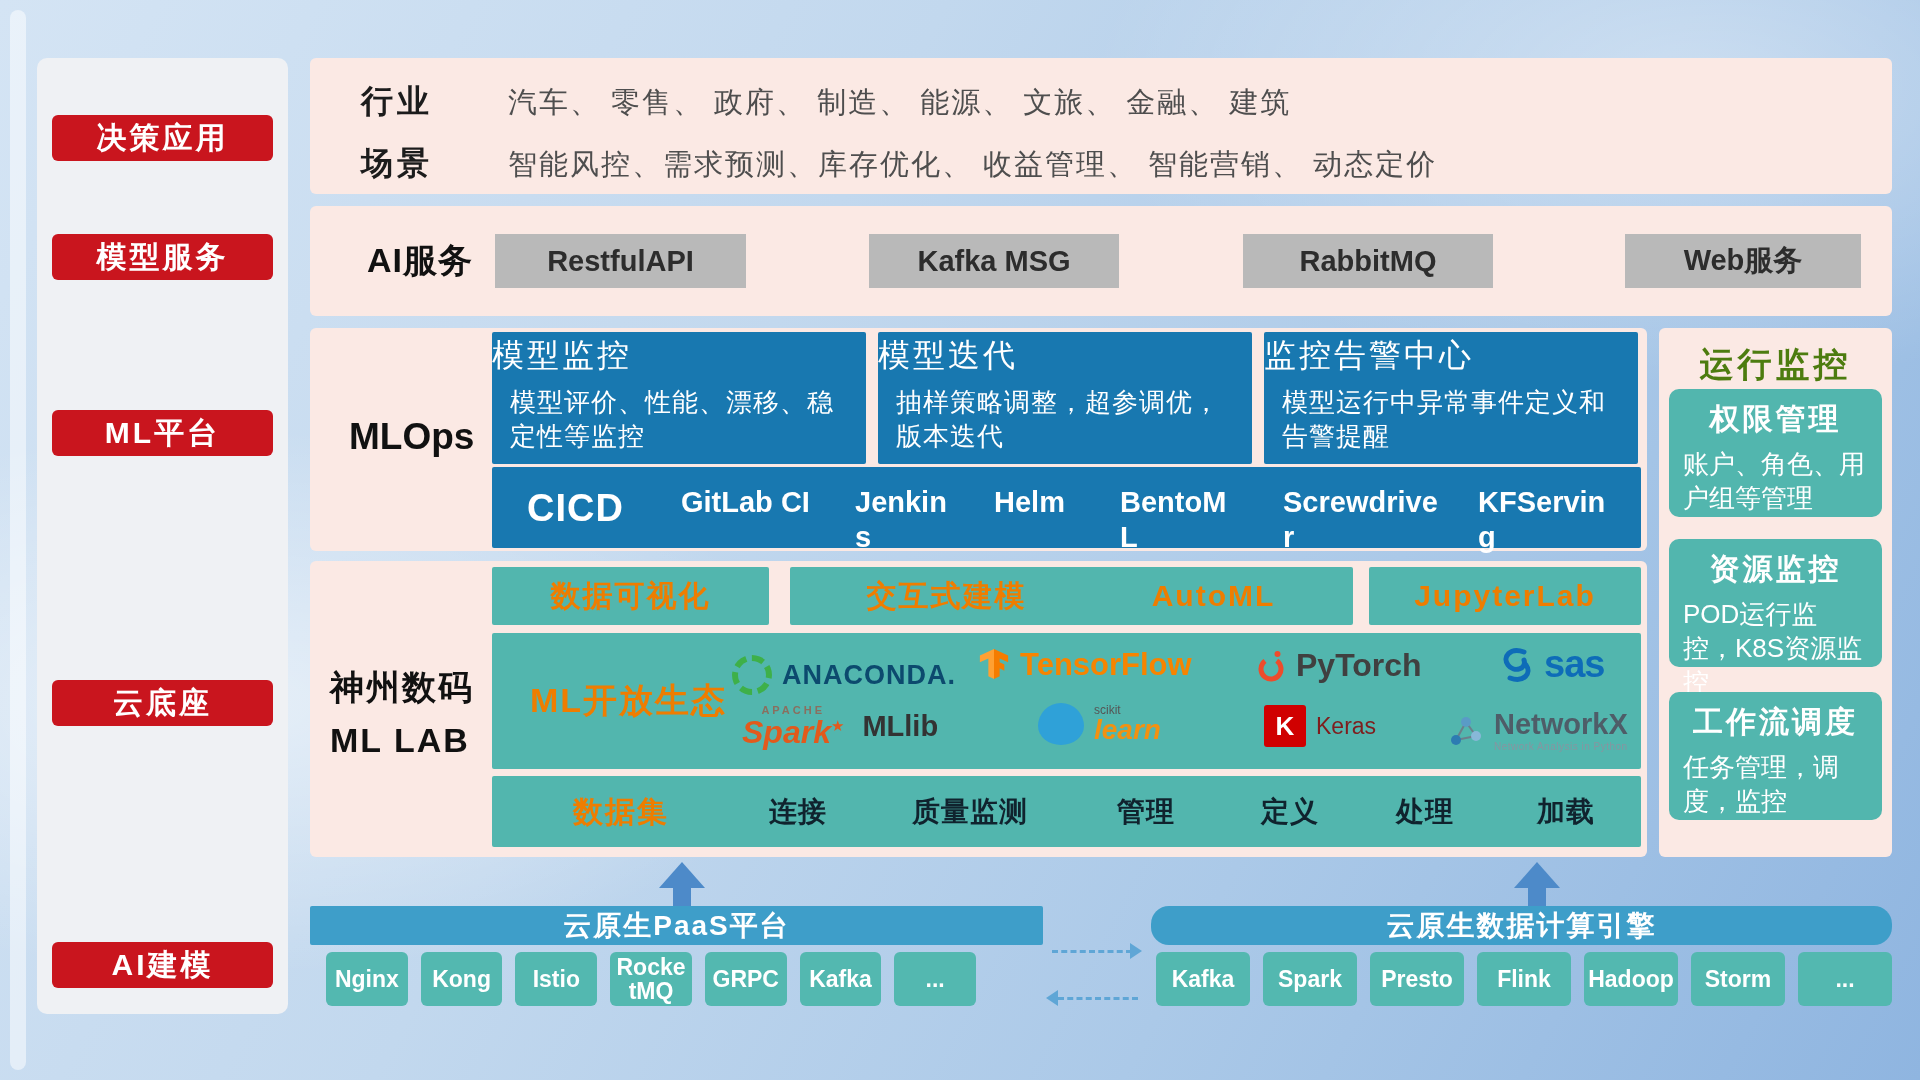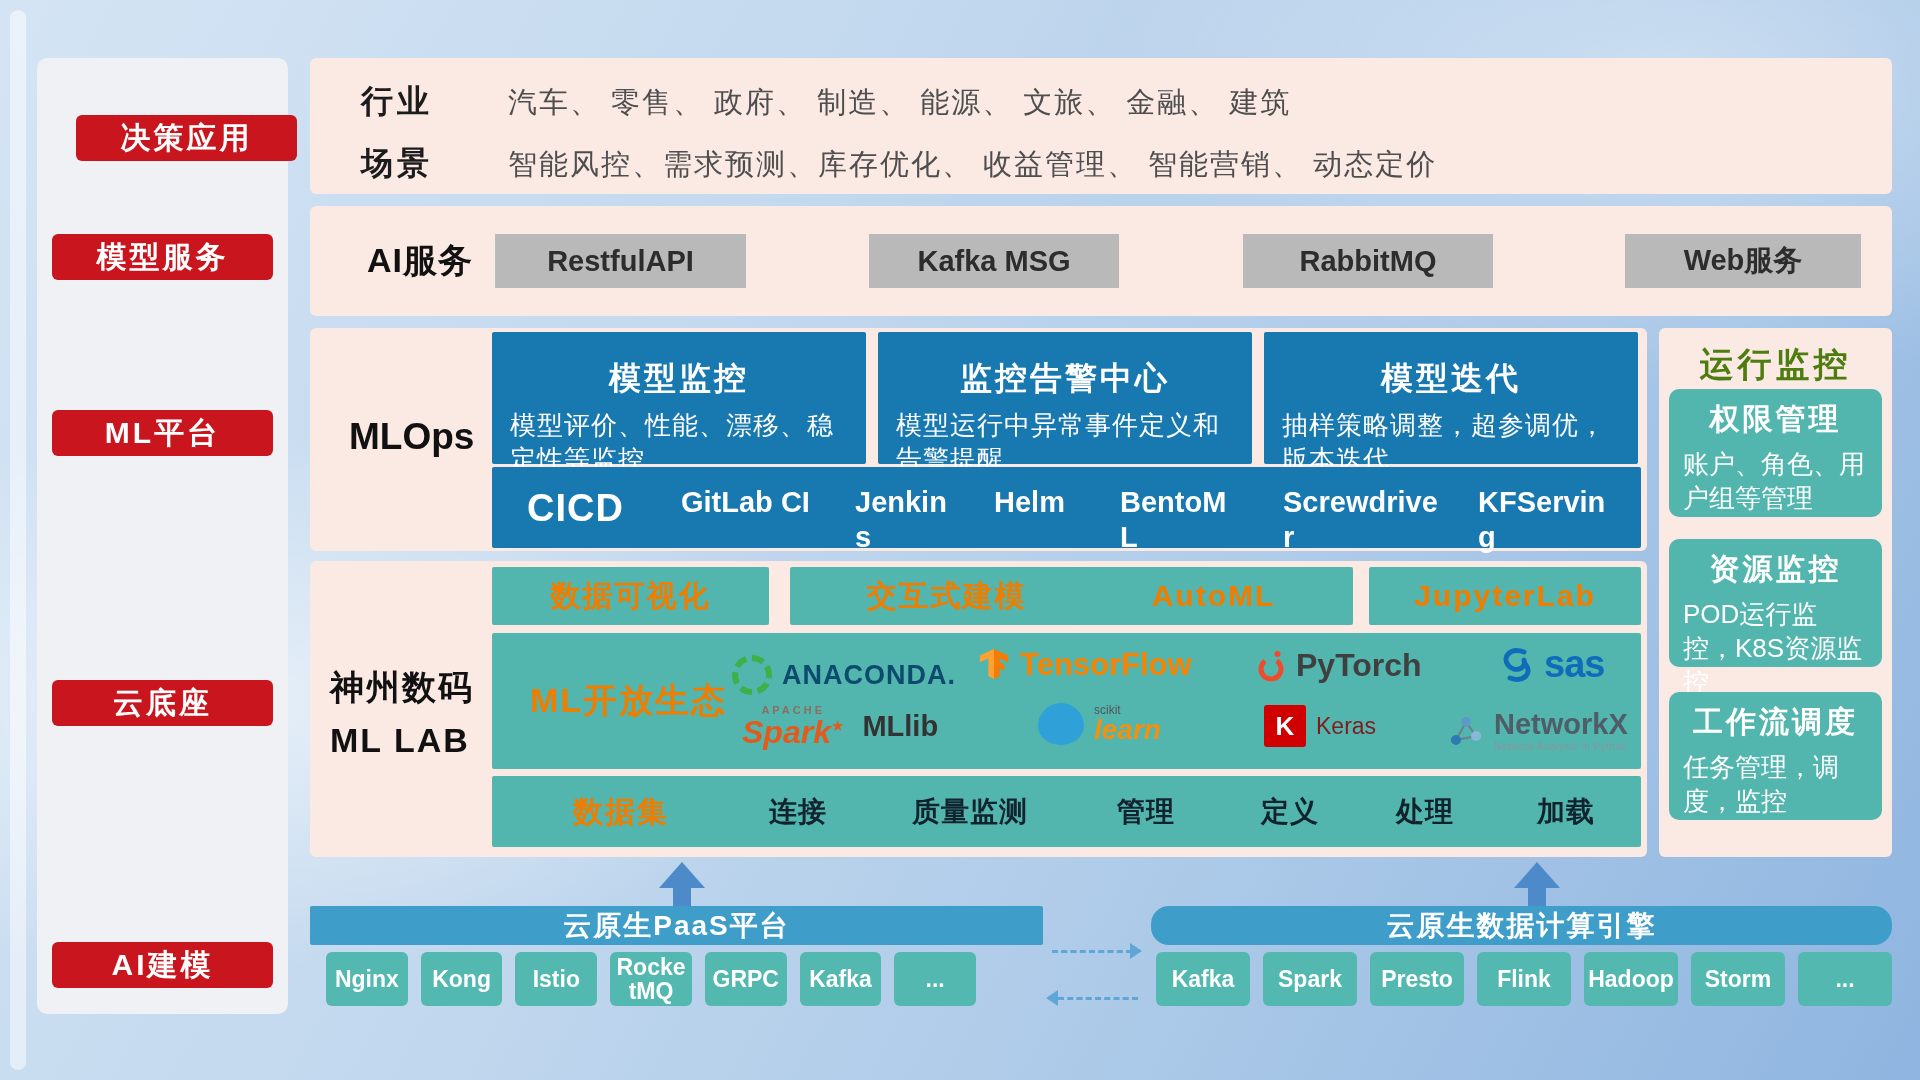--- a/index.html
+++ b/index.html
@@ -10,21 +10,21 @@
       radial-gradient(900px 420px at 12% 65%, rgba(255,255,255,.55), rgba(255,255,255,0) 65%),
       radial-gradient(1000px 500px at 88% 8%, rgba(255,255,255,.40), rgba(255,255,255,0) 60%),
       linear-gradient(118deg,#d4e4f4 0%,#c2d8ee 38%,#abc9e8 68%,#8fb5e0 100%);
   }
   .edge-strip{position:absolute;left:10px;top:10px;width:16px;height:1060px;background:rgba(255,255,255,.5);border-radius:8px;}
 
   
   .sidebar{position:absolute;left:37px;top:58px;width:251px;height:956px;background:#eff1f4;border-radius:10px;}
   .side-btn{position:absolute;left:15px;width:221px;height:46px;background:#c9151e;color:#fff;
     font-size:30px;font-weight:bold;letter-spacing:3px;display:flex;align-items:center;justify-content:center;border-radius:6px;}
-  .sidebar div.side-btn:nth-of-type(1){top:57px;margin-left:24px;}
+  .sidebar div.side-btn:nth-of-type(1){top:57px;}
   .sidebar div.side-btn:nth-of-type(2){top:176px;}
   .sidebar div.side-btn:nth-of-type(3){top:352px;}
   .sidebar div.side-btn:nth-of-type(4){top:622px;}
   .sidebar div.side-btn:nth-of-type(5){top:884px;}
 
   .panel{position:absolute;background:#fbe9e4;border-radius:6px;}
   #row1{left:310px;top:58px;width:1582px;height:136px;}
   #row2{left:310px;top:206px;width:1582px;height:110px;}
   #row3{left:310px;top:328px;width:1337px;height:223px;}
   #row4{left:310px;top:561px;width:1337px;height:296px;}
@@ -42,21 +42,21 @@
     display:flex;align-items:center;justify-content:center;}
   #row2 div.gray-btn:nth-of-type(1){left:185px;width:251px;}
   #row2 div.gray-btn:nth-of-type(2){left:559px;width:250px;}
   #row2 div.gray-btn:nth-of-type(3){left:933px;width:250px;}
   #row2 div.gray-btn:nth-of-type(4){left:1315px;width:236px;}
 
   
   .mlops-label{position:absolute;left:39px;top:88px;font-size:37px;font-weight:bold;color:#111;}
   .mlops-cards{position:absolute;left:182px;top:4px;display:flex;gap:12px;}
   .mlops-card{width:374px;height:132px;background:#1878b0;color:#fff;border-radius:2px;}
-  .mlops-card .t{text-align:center;font-size:32px;font-weight:bold;margin-top:25px;letter-spacing:3px;}
+  .mlops-card .t{text-align:left;font-size:32px;font-weight:normal;margin-top:2px;letter-spacing:3px;}
   .mlops-card .d{font-size:26px;margin:8px 18px 0;line-height:1.3;letter-spacing:1px;}
   .cicd-bar{position:absolute;left:182px;top:139px;width:1149px;height:81px;background:#1878b0;color:#fff;border-radius:2px;}
   .cicd-label{position:absolute;left:35px;top:50%;transform:translateY(-50%);font-size:38px;font-weight:bold;letter-spacing:1px;}
   .cicd-item{position:absolute;top:18px;font-size:29px;font-weight:600;line-height:1.2;word-break:break-all;}
   .cicd-bar div.cicd-item:nth-of-type(1){left:189px;width:160px;}
   .cicd-bar div.cicd-item:nth-of-type(2){left:363px;width:100px;}
   .cicd-bar div.cicd-item:nth-of-type(3){left:502px;width:90px;}
   .cicd-bar div.cicd-item:nth-of-type(4){left:628px;width:112px;}
   .cicd-bar div.cicd-item:nth-of-type(5){left:791px;width:160px;}
   .cicd-bar div.cicd-item:nth-of-type(6){left:986px;width:130px;}
@@ -190,27 +190,27 @@
   <div class="panel" id="row3">
     <span class="mlops-label">MLOps</span>
     <div class="mlops-cards">
 
         <div class="mlops-card">
           <div class="t">模型监控</div>
           <div class="d">模型评价、性能、漂移、稳定性等监控</div>
         </div>
 
         <div class="mlops-card">
+          <div class="t">模型迭代</div>
+          <div class="d">抽样策略调整，超参调优，版本迭代</div>
+        </div>
+
+        <div class="mlops-card">
           <div class="t">监控告警中心</div>
           <div class="d">模型运行中异常事件定义和告警提醒</div>
-        </div>
-
-        <div class="mlops-card">
-          <div class="t">模型迭代</div>
-          <div class="d">抽样策略调整，超参调优，版本迭代</div>
         </div>
       </div>
     <div class="cicd-bar">
       <span class="cicd-label">CICD</span>
 
         <div class="cicd-item">GitLab CI</div>
 
         <div class="cicd-item">Jenkins</div>
 
         <div class="cicd-item">Helm</div>

